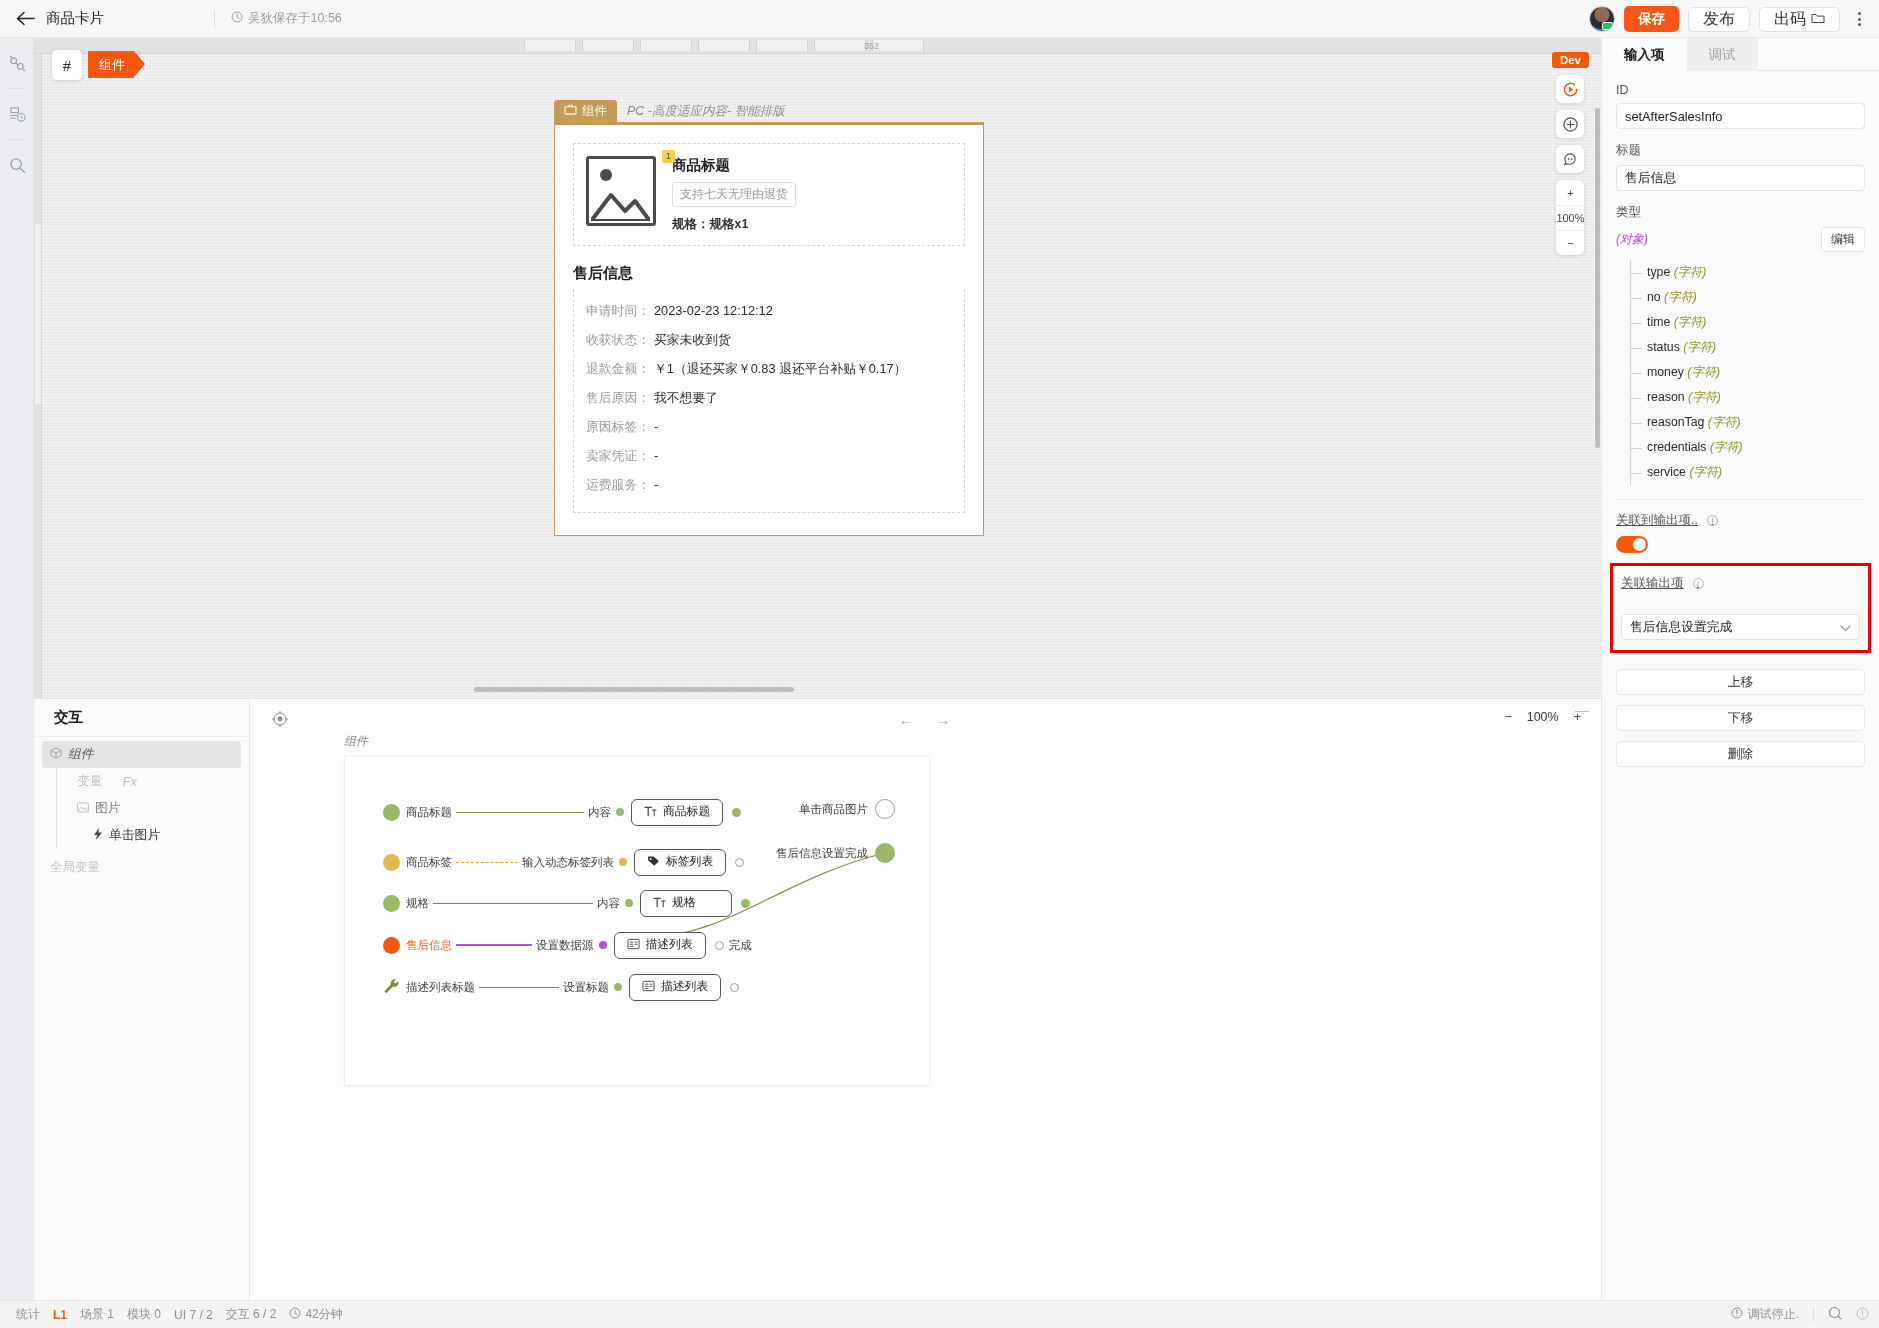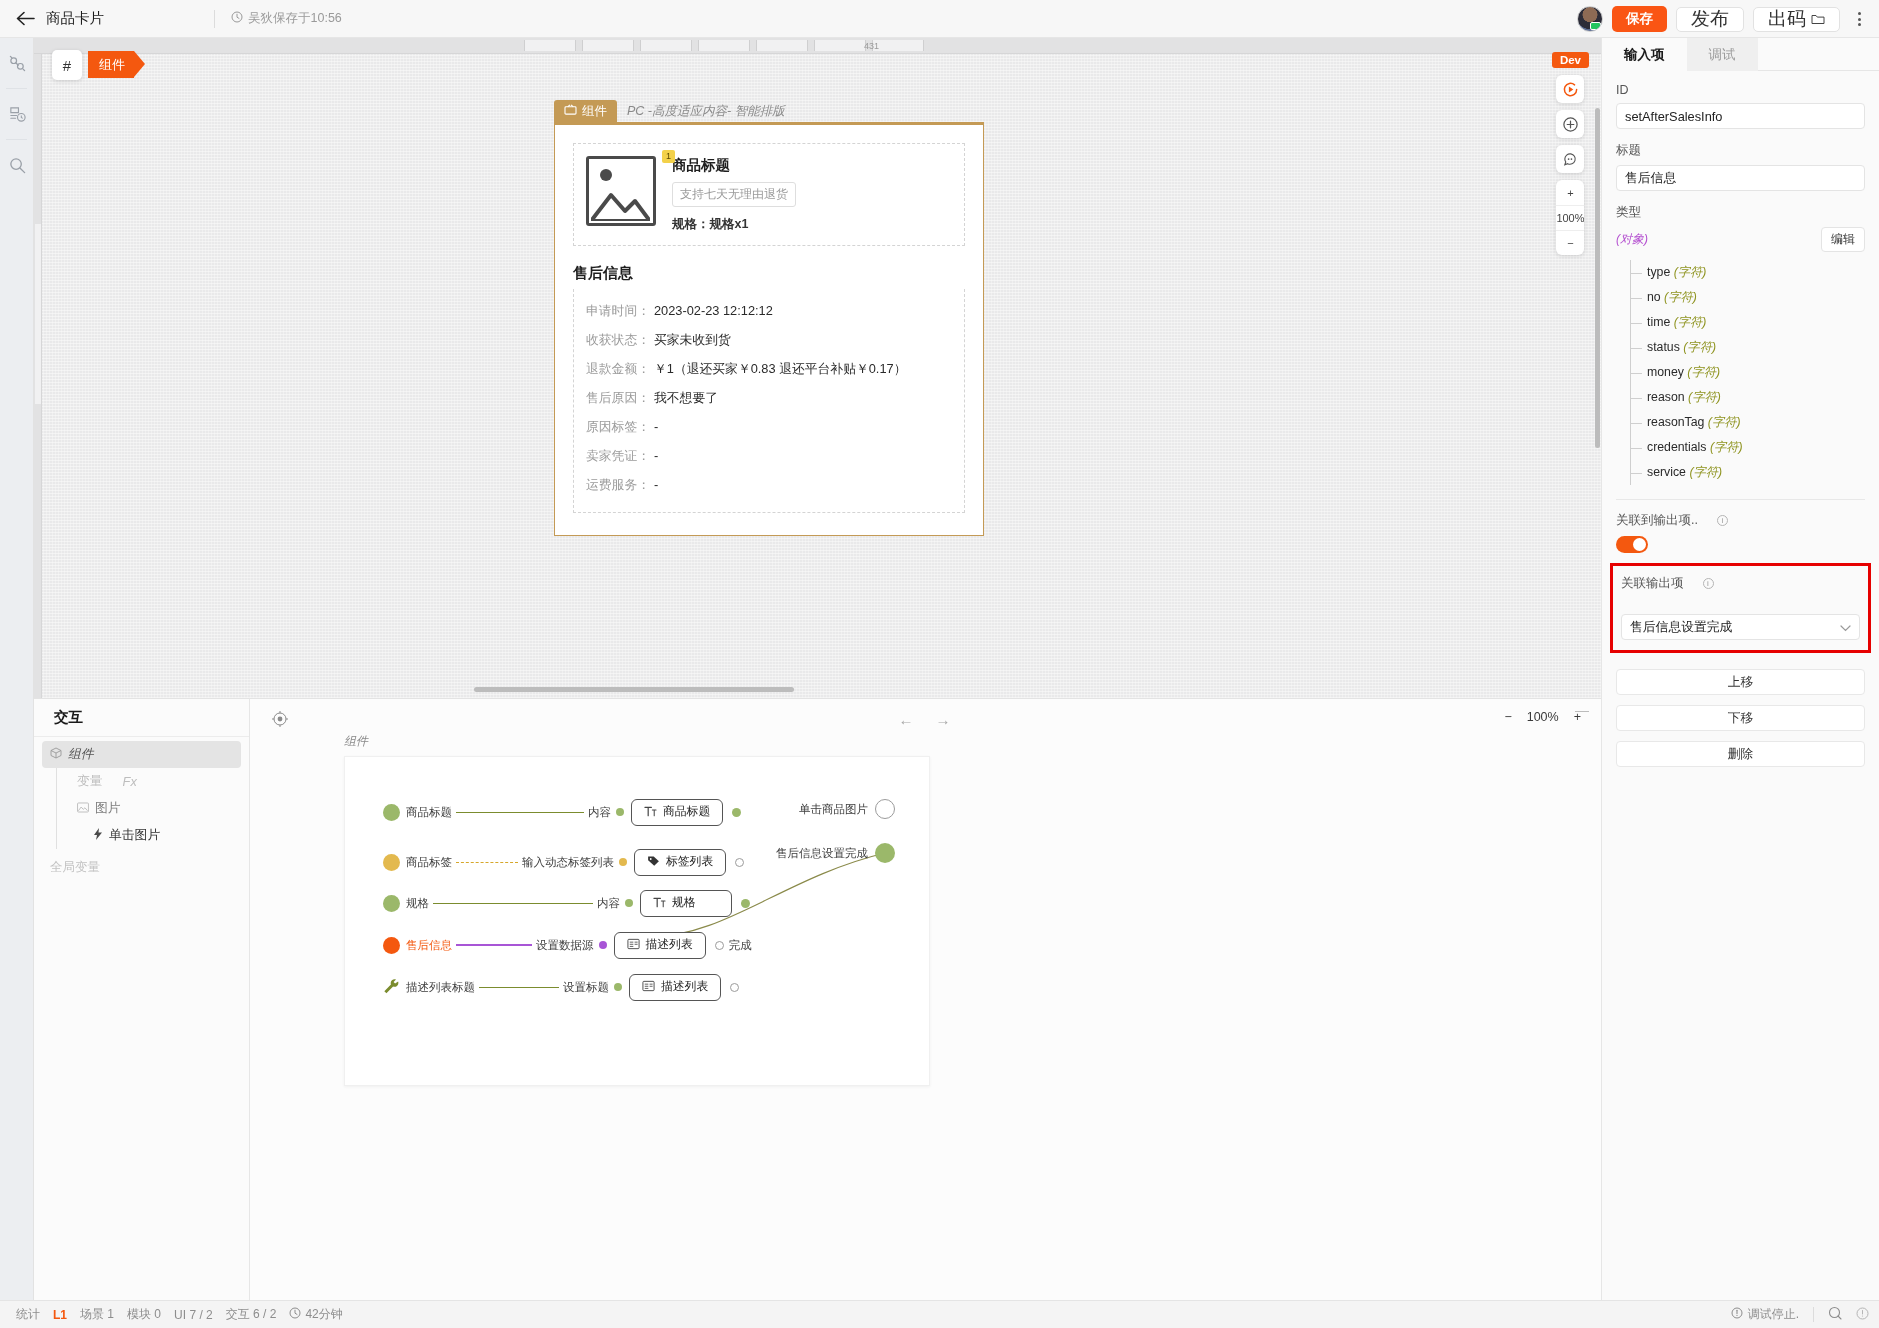--- a/index.html
+++ b/index.html
@@ -21,21 +21,21 @@
   .doc-title { margin-left: 10px; font-size: 14.5px; color: #1a1a1a; }
   .tb-divider { width: 1px; height: 18px; background: #dcdcdc; margin-left: 110px; }
   .saved-info { display: flex; align-items: center; gap: 5px; margin-left: 16px; color: #9a9a9a; font-size: 12.5px; }
   .topbar-right { position: absolute; right: 10px; top: 0; height: 38px; display: flex; align-items: center; gap: 9px; }
   .avatar { position: relative; width: 26px; height: 26px; border-radius: 50%;
     background: radial-gradient(circle at 50% 32%, #8d6a54 0 36%, #2c2c38 38% 70%, #5a6b92 72%);
     border: 1px solid #d0d0d0; overflow: hidden; }
   .avatar::after { content:''; position:absolute; right:1px; bottom:1px; width:9px; height:6px; border-radius:2px; background:#22c55e; border:1px solid #fff; }
   .btn-primary { background: #fa5514; color: #fff; font-size: 13.5px; font-weight: 700; border: none;
     border-radius: 5px; height: 26px; padding: 0 14px; cursor: pointer; }
-  .btn-plain { background: #fff; color: #333; font-size: 19px; border: 1px solid #e2e2e2;
+  .btn-plain { background: #fff; color: #333; font-size: 16px; border: 1px solid #e2e2e2;
     border-radius: 5px; height: 25px; padding: 0 14px; cursor: pointer; display:flex; align-items:center; gap:5px; }
   .kebab { width: 20px; height: 26px; display: flex; flex-direction: column; align-items: center; justify-content: center; gap: 2.5px; cursor: pointer; }
   .kebab i { width: 3px; height: 3px; border-radius: 50%; background: #555; display: block; }
 
   
   .rail { position: absolute; left: 0; top: 38px; width: 34px; bottom: 28px; background: #eceef1; border-right: 1px solid #e2e2e2; }
   .rail-item { width: 34px; height: 50px; display: flex; align-items: center; justify-content: center; cursor: pointer; color: #9aa0a8; }
   .rail-sep { height: 1px; background: #dfe2e6; margin: 0 6px; }
 
   
@@ -147,21 +147,21 @@
   .type-header { display:flex; align-items:center; justify-content:space-between; }
   .type-obj { font-size:12px; color:#b44fd0; font-style:italic; }
   .edit-btn { background:#fff; border:1px solid #e4e4e4; border-radius:4px; font-size:12px; color:#333;
     padding:3px 9px; cursor:pointer; }
   .tree-fields { margin:8px 0 0 14px; border-left:1px solid #cfcfcf; }
   .tf-row { position:relative; font-size:12.3px; color:#2a2a2a; padding:4px 0 4px 16px; }
   .tf-row::before { content:''; position:absolute; left:0; top:50%; width:11px; height:1px; background:#cfcfcf; }
   .tf-type { color:#8f9421; font-style:italic; }
   .rp-sep { height:1px; background:#e8e8e8; margin:14px 0 12px; }
   .toggle-row { margin-bottom:10px; }
-  .toggle-label { font-size:12.5px; color:#555; display:flex; align-items:center; gap:19px; margin-bottom:7px; }
+  .toggle-label { font-size:12.5px; color:#555; display:flex; align-items:center; gap:9px; margin-bottom:7px;text-decoration:underline; }
   .switch { width:32px; height:17px; border-radius:9px; background:#f4580f; position:relative; cursor:pointer; }
   .switch::after { content:''; position:absolute; right:2px; top:2px; width:13px; height:13px; border-radius:50%; background:#fff; }
   .highlight-box { border:3px solid #e60000; padding:9px 8px 10px; margin:6px -6px 0; }
   .select-box { width:100%; height:26px; background:#fff; border:1px solid #e4e4e4; border-radius:4px;
     display:flex; align-items:center; justify-content:space-between; padding:0 8px; font-size:12.8px; color:#222; cursor:pointer; }
   .action-btn { width:100%; height:26px; background:#fff; border:1px solid #e8e8e8; border-radius:4px;
     font-size:12.8px; color:#333; margin-top:10px; cursor:pointer; }
   .info-i { display:inline-block; width:11px; height:11px; border:1px solid #b5b5b5; border-radius:50%;
     font-size:8px; line-height:10px; text-align:center; color:#9a9a9a; font-style:normal; }
 
@@ -247,21 +247,21 @@
     <div class="canvas-texture"></div>
 
     <div class="ruler-top">
       <div class="ruler-seg" style="left:490px;width:52px;"></div>
       <div class="ruler-seg" style="left:548px;width:52px;"></div>
       <div class="ruler-seg" style="left:606px;width:52px;"></div>
       <div class="ruler-seg" style="left:664px;width:52px;"></div>
       <div class="ruler-seg" style="left:722px;width:52px;"></div>
       <div class="ruler-seg" style="left:780px;width:52px;"></div>
       <div class="ruler-seg" style="left:838px;width:52px;"></div>
-      <div class="ruler-num" style="left:830px;top:3px;">431</div>
+      <div class="ruler-num" style="left:830px;top:3px;">352</div>
     </div>
     <div class="ruler-left">
       <div class="ruler-seg-v" style="top:170px;height:180px;"></div>
     </div>
 
     <div class="hash-badge">#</div>
     <div class="flag-tag">组件</div>
 
     <div class="preview-wrap">
       <div class="preview-tabs">

